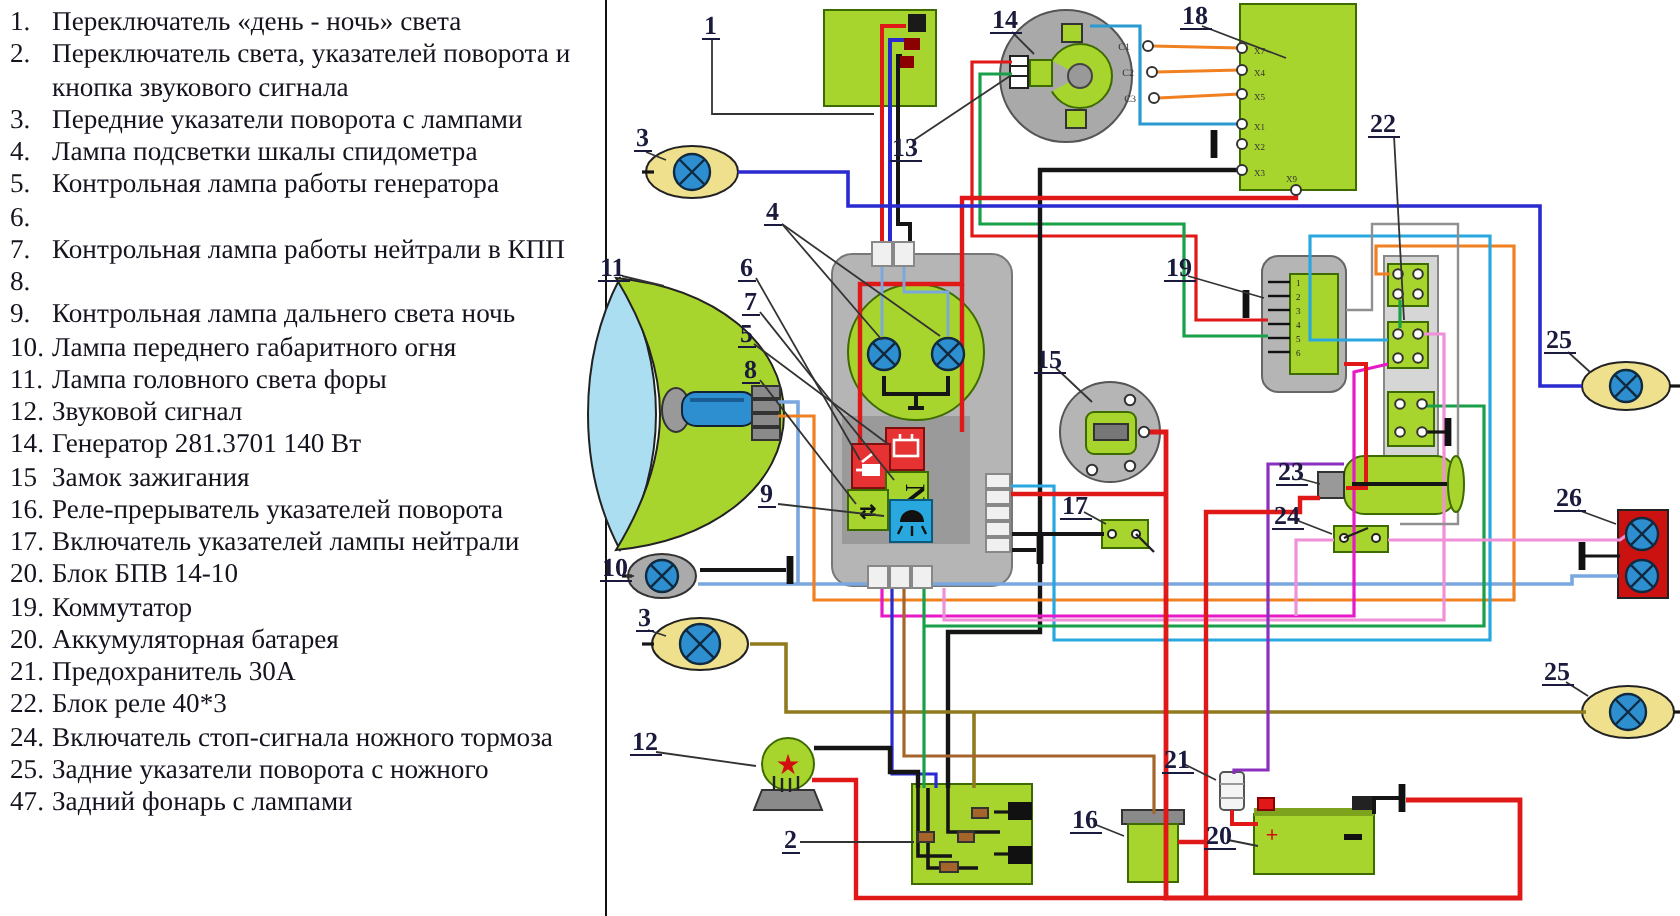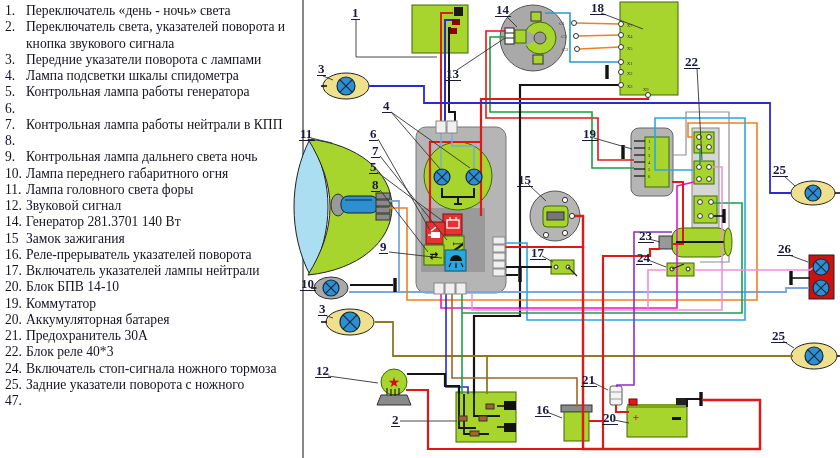--- a/index.html
+++ b/index.html
@@ -102,20 +102,21 @@
       <div class="lg-item">
         <span class="lg-num">24.</span>
         <span class="lg-txt">Включатель стоп-сигнала ножного тормоза</span>
       </div>
       <div class="lg-item">
         <span class="lg-num">25.</span>
         <span class="lg-txt">Задние указатели поворота с ножного</span>
       </div>
       <div class="lg-item">
         <span class="lg-num">47.</span>
+        <span class="lg-txt">Задний фонарь с лампами</span>
       </div>
     </div>
   <div id="diag"><svg width="840" height="458" viewBox="0 0 840 458">
         <line x1="303" y1="0" x2="303" y2="458" stroke="#111" stroke-width="1"></line>
         <rect x="412" y="5" width="56" height="48" rx="0" fill="#a8d42e" stroke="#3d6b00" stroke-width="1"></rect>
         <rect x="620" y="2" width="58" height="93" rx="0" fill="#a8d42e" stroke="#3d6b00" stroke-width="1"></rect>
         <circle cx="533" cy="38" r="33" fill="#a9a9a9" stroke="#555" stroke-width="1"></circle>
         <circle cx="540" cy="38" r="16" fill="#a8d42e" stroke="#3d6b00" stroke-width="1"></circle>
         <path d="M540,38 L520,27 L520,49 Z" fill="#a9a9a9" stroke="none" stroke-width="1"></path>
         <circle cx="540" cy="38" r="6" fill="#999" stroke="#444" stroke-width="1"></circle>

